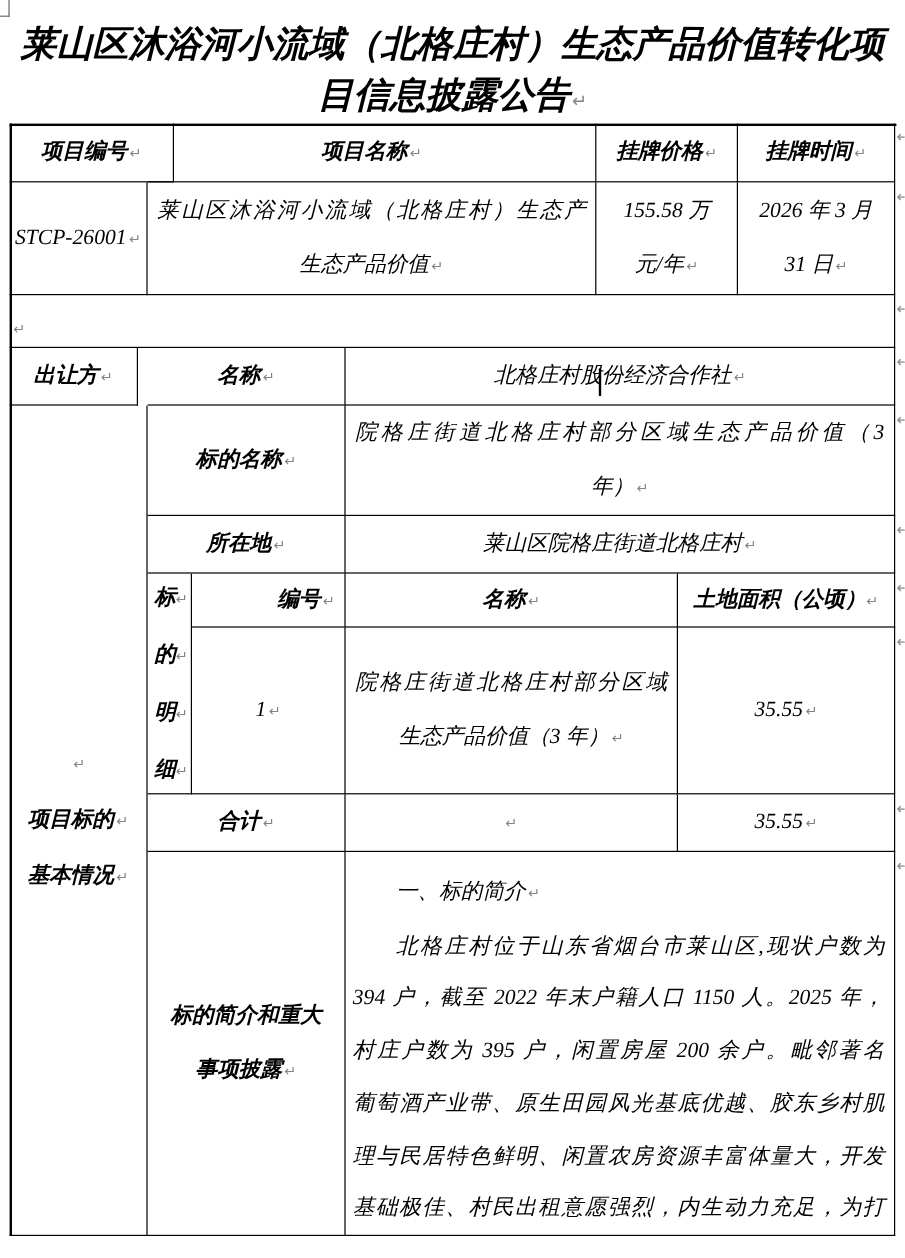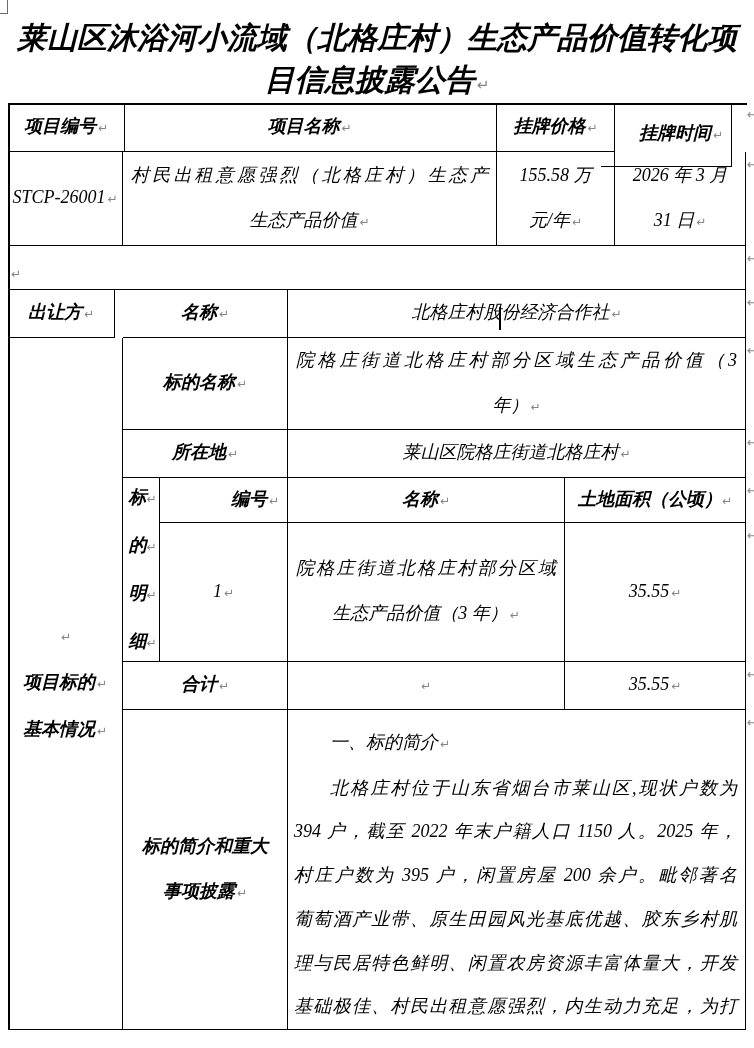--- a/index.html
+++ b/index.html
@@ -46,38 +46,38 @@
   <div class="crop"></div>
 
   <div class="title">
     <div class="ln"><span>莱山区沐浴河小流域（北格庄村）生态产品价值转化项</span></div>
     <div class="ln"><span>目信息披露公告</span><span class="pm pm-title">↵</span></div>
   </div>
 
   <div class="bline" style="left:8px;top:103px;width:739px;height:1.5px;"></div>
   <div class="bline" style="left:8px;top:103px;width:1.5px;height:927px;"></div>
 
-  <div class="cell bold" style="left:8px;top:103px;width:117px;height:49px;">
+  <div class="cell bold" style="left:8px;top:103px;width:137px;height:49px;">
     <div class="ln"><span>项目编号</span><span class="pm">↵</span></div>
   </div>
   <div class="cell bold" style="left:123px;top:103px;width:374px;height:49px;">
     <div class="ln"><span>项目名称</span><span class="pm">↵</span></div>
   </div>
   <div class="cell bold" style="left:497px;top:103px;width:118px;height:49px;">
     <div class="ln"><span>挂牌价格</span><span class="pm">↵</span></div>
   </div>
-  <div class="cell bold" style="left:601px;top:103px;width:131px;height:64px;text-align:right;">
+  <div class="cell bold" style="left:615px;top:103px;width:131px;height:49px;">
     <div class="ln"><span>挂牌时间</span><span class="pm">↵</span></div>
   </div>
 
   <div class="cell" style="left:8px;top:152px;width:115px;height:94px;padding:0 2px;">
     <div class="ln"><span>STCP-26001</span><span class="pm">↵</span></div>
   </div>
   <div class="cell" style="left:123px;top:152px;width:374px;height:94px;">
-    <div class="ln just"><span>村民出租意愿强烈（北格庄村）生态产</span></div>
+    <div class="ln just"><span>莱山区沐浴河小流域（北格庄村）生态产</span></div>
     <div class="ln"><span>生态产品价值</span><span class="pm">↵</span></div>
   </div>
   <div class="cell" style="left:497px;top:152px;width:118px;height:94px;">
     <div class="ln"><span>155.58 万</span></div>
     <div class="ln"><span>元/年</span><span class="pm">↵</span></div>
   </div>
   <div class="cell" style="left:615px;top:152px;width:131px;height:94px;">
     <div class="ln"><span>2026 年 3 月</span></div>
     <div class="ln"><span>31 日</span><span class="pm">↵</span></div>
   </div>

